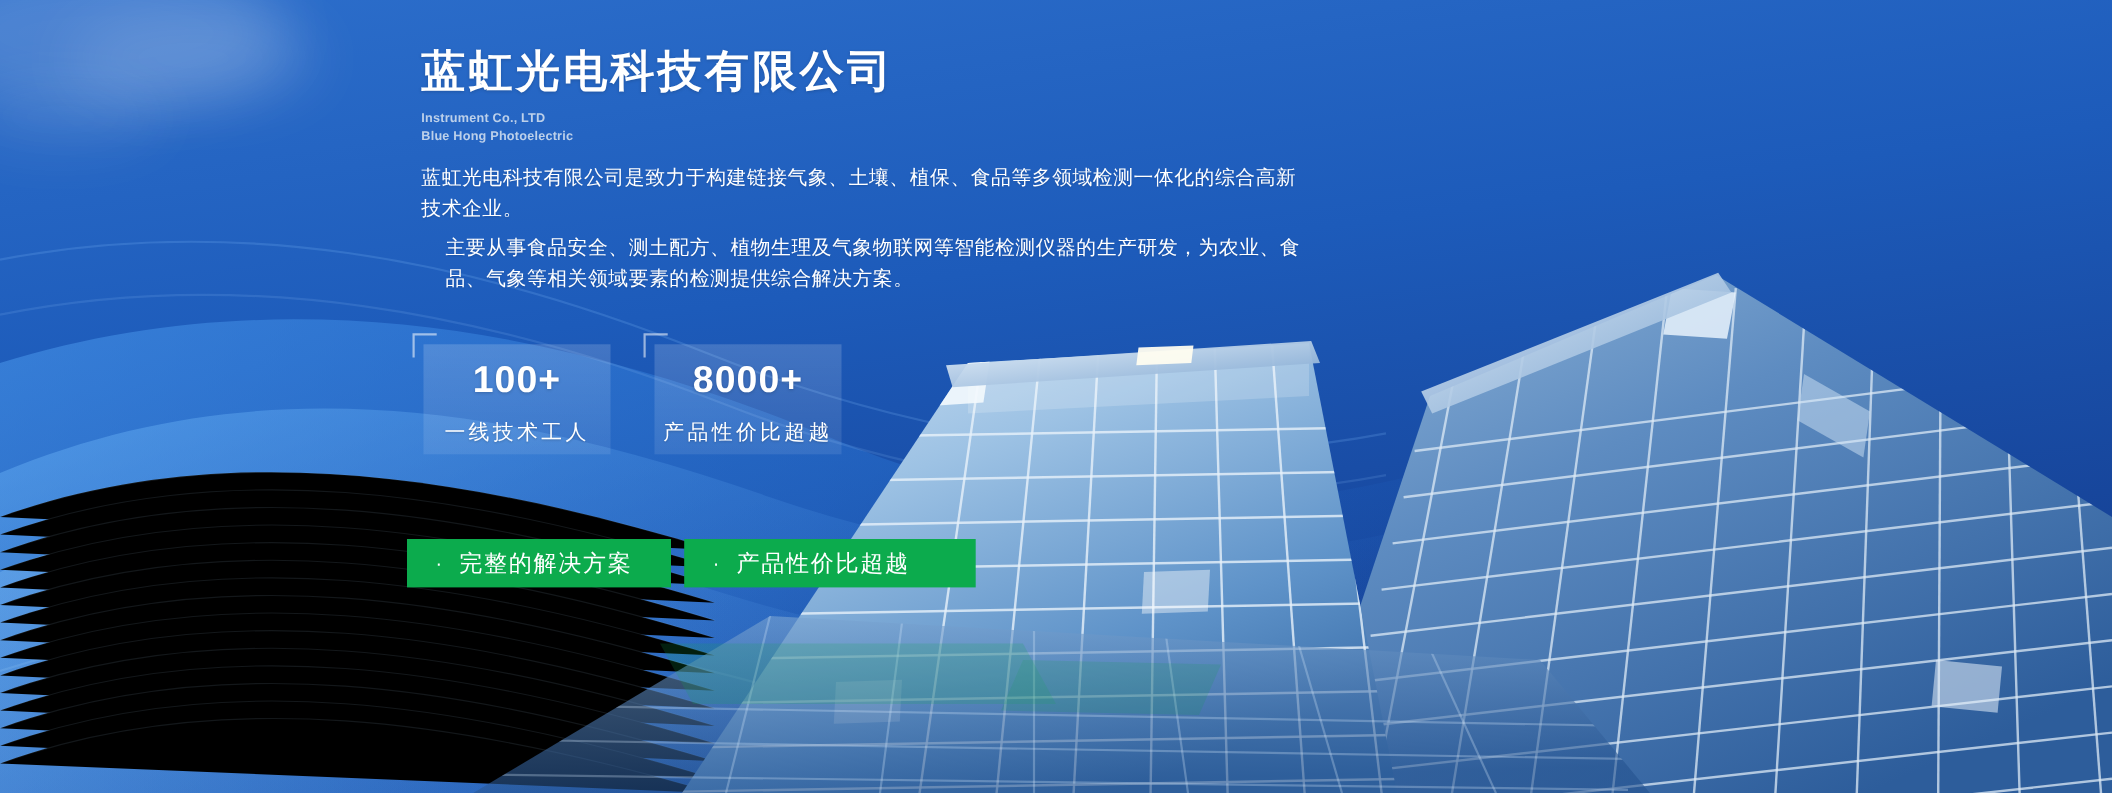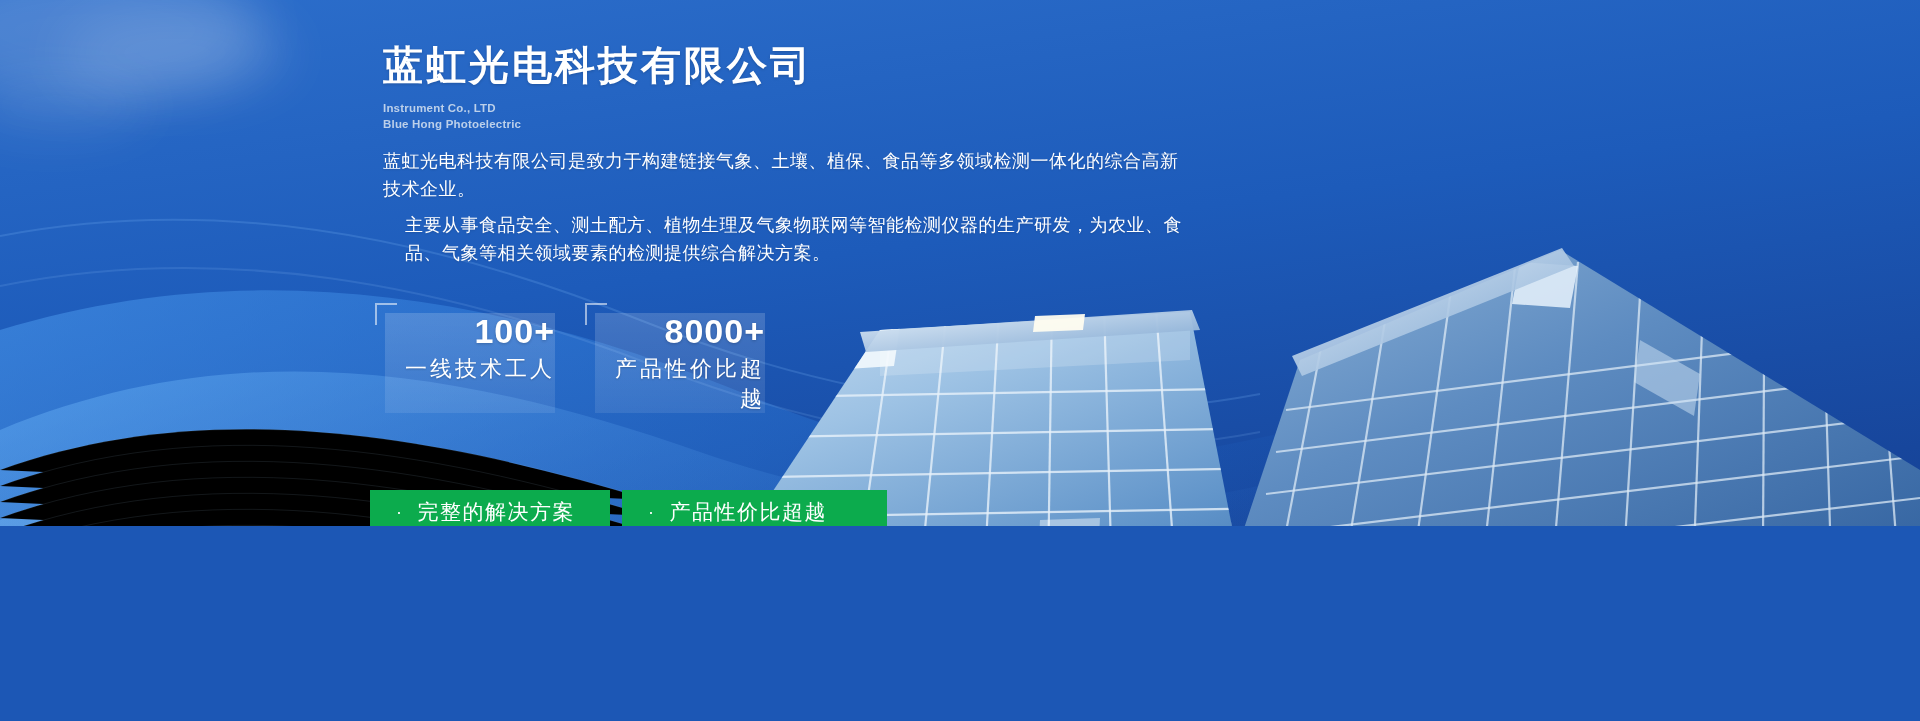--- a/index.html
+++ b/index.html
@@ -6,21 +6,21 @@
   html, body { width:1920px; height:721px; overflow:hidden; }
   body {
     font-family:"Liberation Sans", "DejaVu Sans", sans-serif;
     background:#1c57b5;
     position:relative;
   }
 
   
   #banner {
     position:absolute; inset:0;
-    width:1920px; height:526px;
+    width:1920px; height:721px;
     overflow:hidden;
     background:
       radial-gradient(1200px 700px at 18% 10%, #2a6ac8 0%, #1e5cbb 38%, #1a51ae 70%, #17479c 100%);
   }
   .bg-svg { position:absolute; inset:0; width:1920px; height:721px; display:block; }
 
   
   .cloud {
     position:absolute;
     border-radius:50%;
@@ -61,39 +61,40 @@
     text-shadow:0 1px 2px rgba(0,0,0,.14);
   }
   .para.p1 { top:148px; }
   .para.p2 { top:212px;margin-left:22px; }
 
   
   .stats { position:absolute; left:385px; top:313px; display:flex; gap:40px; }
   .stat-card {
     position:relative;
     width:170px; height:100px;
-    text-align:right;
+    padding-top:14px;
+    text-align:center;
     color:#fff;
     background:linear-gradient(180deg, rgba(255,255,255,.17) 0%, rgba(255,255,255,.09) 100%);
   }
   .stat-card::before {
     content:"";
     position:absolute; left:-10px; top:-10px;
     width:20px; height:20px;
     border-left:2px solid rgba(255,255,255,.55);
     border-top:2px solid rgba(255,255,255,.55);
   }
   .stat-num {
     font-size:34px; font-weight:700; letter-spacing:1px;
     line-height:1.1;
     text-shadow:0 1px 3px rgba(0,0,0,.2);
   }
   .stat-label {
-    margin-top:4px;
-    font-size:22px; letter-spacing:3px;
+    margin-top:16px;
+    font-size:19px; letter-spacing:3px;
     text-shadow:0 1px 2px rgba(0,0,0,.2);
   }
 
   
   .tags { position:absolute; left:370px; top:490px; display:flex; gap:12px; }
   .tag {
     height:44px;
     display:flex; align-items:center;
     padding:0 30px 0 26px;
     background:#0cab4d;

